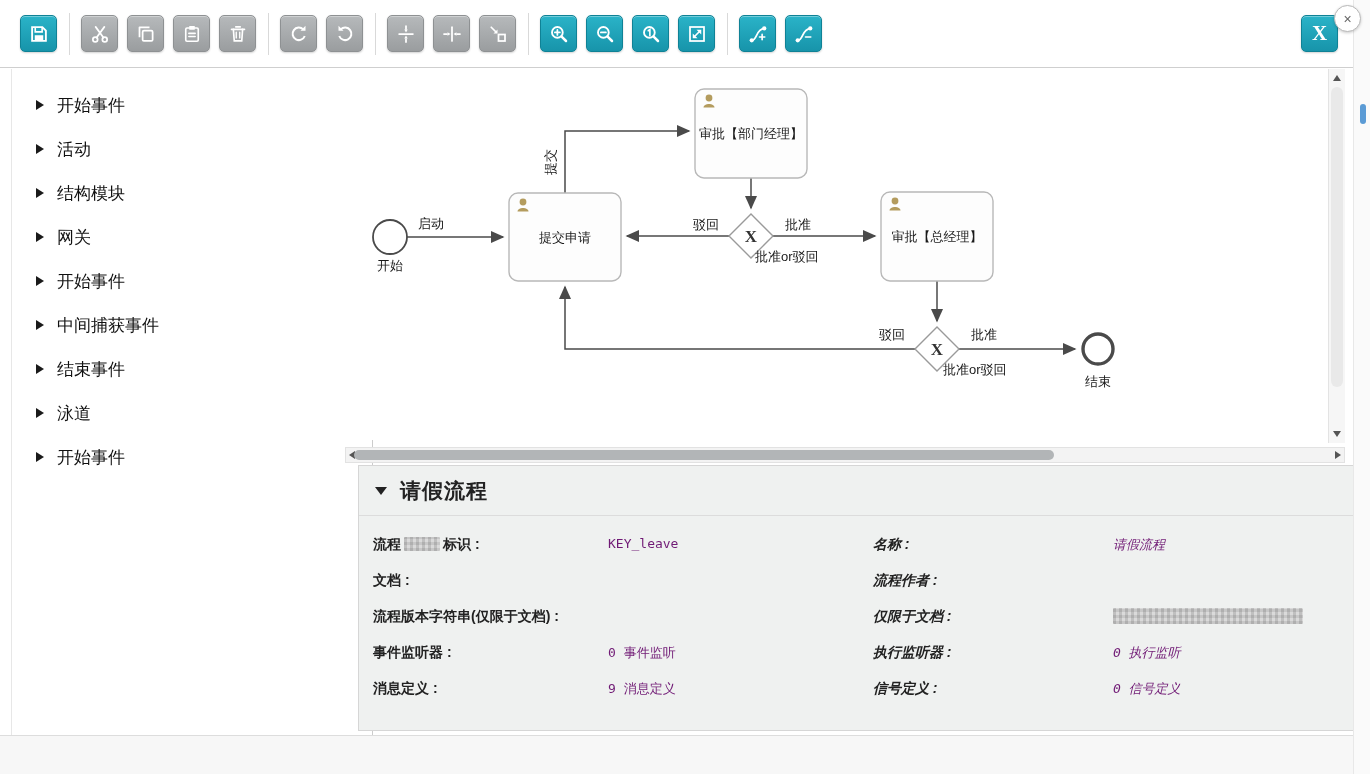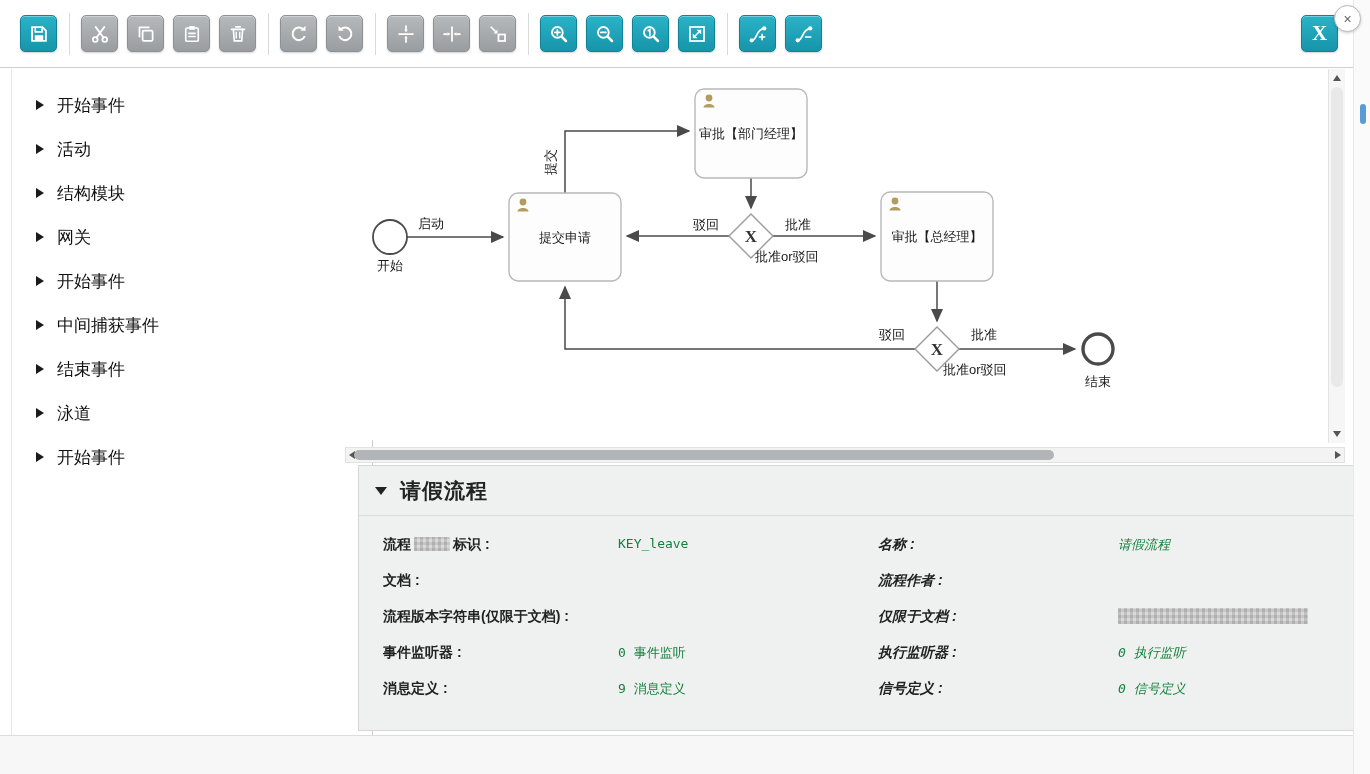--- a/index.html
+++ b/index.html
@@ -61,27 +61,27 @@
   .tri-lf { width:0;height:0;border-top:4px solid transparent;border-bottom:4px solid transparent;border-right:6px solid #555; position:absolute; left:3px; top:3px; }
   .tri-rt { width:0;height:0;border-top:4px solid transparent;border-bottom:4px solid transparent;border-left:6px solid #555; position:absolute; right:3px; top:3px; }
   
   .props {
     position:absolute; left:358px; top:465px; width:1001px; height:266px;
     background:#eff1f0; border:1px solid #d6d6d6;
   }
   .props-header { height:50px; display:flex; align-items:center; padding-left:16px; border-bottom:1px solid #dcdcdc; }
   .tri-down { width:0;height:0;border-left:6px solid transparent;border-right:6px solid transparent;border-top:8px solid #222; margin-right:13px; cursor:pointer; }
   .props-title { font-size:21px; font-weight:bold; color:#222; letter-spacing:1px; }
-  .props-fields { display:flex; padding:18px 0 0 24px;gap:44px; }
+  .props-fields { display:flex; padding:18px 0 0 14px;gap:44px; }
   .pcol.left { width:470px; }
   .pcol.right { width:500px;font-style:italic; }
   .field { display:flex; align-items:flex-start; margin-bottom:15px; }
   .flabel { width:235px; font-weight:bold; font-size:14px; color:#222; line-height:1.5; padding-right:10px; }
   .pcol.right .flabel { width:240px; }
-  .fvalue { font-size:13px; color:#15803d; font-family:"DejaVu Sans Mono", monospace; padding-top:2px; min-height:15px; }
+  .fvalue { font-size:13px; color:#701a75; font-family:"DejaVu Sans Mono", monospace; padding-top:2px; min-height:15px; }
   .redact {
     display:inline-block; vertical-align:-2px; border-radius:1px;
     background:
       repeating-linear-gradient(90deg, rgba(0,0,0,.12) 0 3px, rgba(0,0,0,0) 3px 6px),
       repeating-linear-gradient(0deg, #c7c7c7 0 3px, #dadada 3px 6px);
     filter: blur(0.6px);
   }
   .label-redact { width:36px; height:14px; margin:0 3px; }
   .value-redact { width:190px; height:16px; }
   

